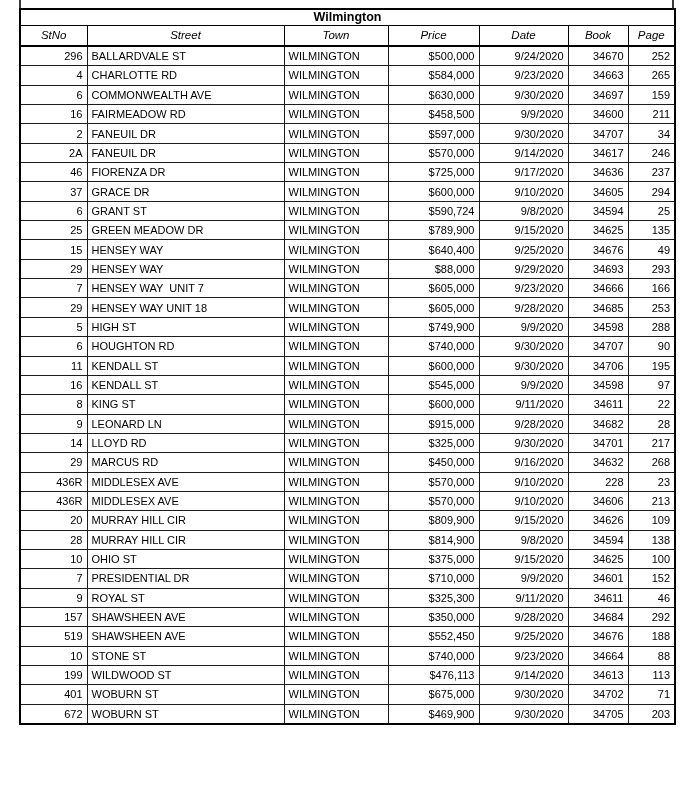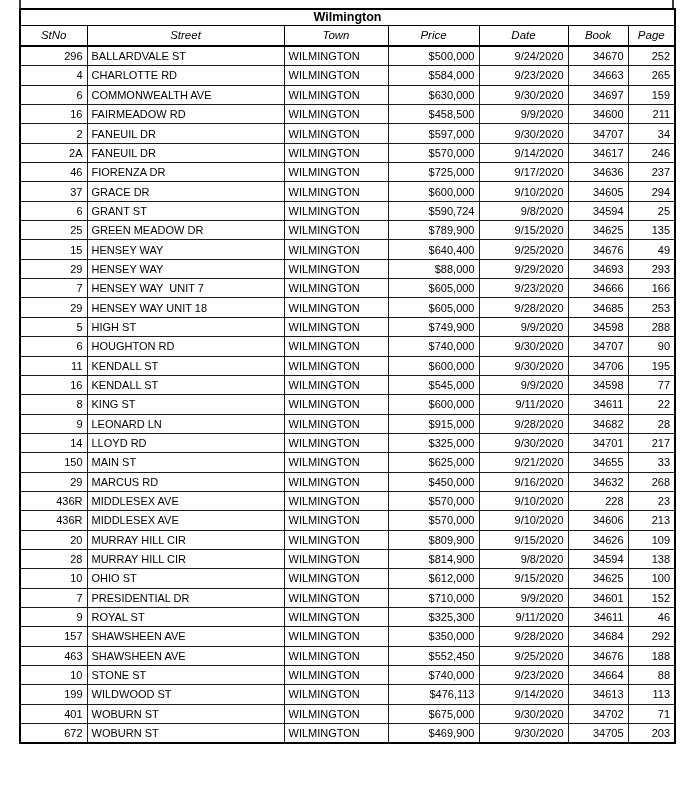--- a/index.html
+++ b/index.html
@@ -246,21 +246,21 @@
           <td class="al-r">34706</td>
           <td class="al-r">195</td>
         </tr>
         <tr>
           <td class="al-r">16</td>
           <td class="al-l">KENDALL ST</td>
           <td class="al-l">WILMINGTON</td>
           <td class="al-r">$545,000</td>
           <td class="al-r">9/9/2020</td>
           <td class="al-r">34598</td>
-          <td class="al-r">77</td>
+          <td class="al-r">97</td>
         </tr>
         <tr>
           <td class="al-r">8</td>
           <td class="al-l">KING ST</td>
           <td class="al-l">WILMINGTON</td>
           <td class="al-r">$600,000</td>
           <td class="al-r">9/11/2020</td>
           <td class="al-r">34611</td>
           <td class="al-r">22</td>
         </tr>
@@ -276,29 +276,20 @@
         <tr>
           <td class="al-r">14</td>
           <td class="al-l">LLOYD RD</td>
           <td class="al-l">WILMINGTON</td>
           <td class="al-r">$325,000</td>
           <td class="al-r">9/30/2020</td>
           <td class="al-r">34701</td>
           <td class="al-r">217</td>
         </tr>
         <tr>
-          <td class="al-r">150</td>
-          <td class="al-l">MAIN ST</td>
-          <td class="al-l">WILMINGTON</td>
-          <td class="al-r">$625,000</td>
-          <td class="al-r">9/21/2020</td>
-          <td class="al-r">34655</td>
-          <td class="al-r">33</td>
-        </tr>
-        <tr>
           <td class="al-r">29</td>
           <td class="al-l">MARCUS RD</td>
           <td class="al-l">WILMINGTON</td>
           <td class="al-r">$450,000</td>
           <td class="al-r">9/16/2020</td>
           <td class="al-r">34632</td>
           <td class="al-r">268</td>
         </tr>
         <tr>
           <td class="al-r">436R</td>
@@ -333,21 +324,21 @@
           <td class="al-l">WILMINGTON</td>
           <td class="al-r">$814,900</td>
           <td class="al-r">9/8/2020</td>
           <td class="al-r">34594</td>
           <td class="al-r">138</td>
         </tr>
         <tr>
           <td class="al-r">10</td>
           <td class="al-l">OHIO ST</td>
           <td class="al-l">WILMINGTON</td>
-          <td class="al-r">$612,000</td>
+          <td class="al-r">$375,000</td>
           <td class="al-r">9/15/2020</td>
           <td class="al-r">34625</td>
           <td class="al-r">100</td>
         </tr>
         <tr>
           <td class="al-r">7</td>
           <td class="al-l">PRESIDENTIAL DR</td>
           <td class="al-l">WILMINGTON</td>
           <td class="al-r">$710,000</td>
           <td class="al-r">9/9/2020</td>
@@ -366,21 +357,21 @@
         <tr>
           <td class="al-r">157</td>
           <td class="al-l">SHAWSHEEN AVE</td>
           <td class="al-l">WILMINGTON</td>
           <td class="al-r">$350,000</td>
           <td class="al-r">9/28/2020</td>
           <td class="al-r">34684</td>
           <td class="al-r">292</td>
         </tr>
         <tr>
-          <td class="al-r">463</td>
+          <td class="al-r">519</td>
           <td class="al-l">SHAWSHEEN AVE</td>
           <td class="al-l">WILMINGTON</td>
           <td class="al-r">$552,450</td>
           <td class="al-r">9/25/2020</td>
           <td class="al-r">34676</td>
           <td class="al-r">188</td>
         </tr>
         <tr>
           <td class="al-r">10</td>
           <td class="al-l">STONE ST</td>

